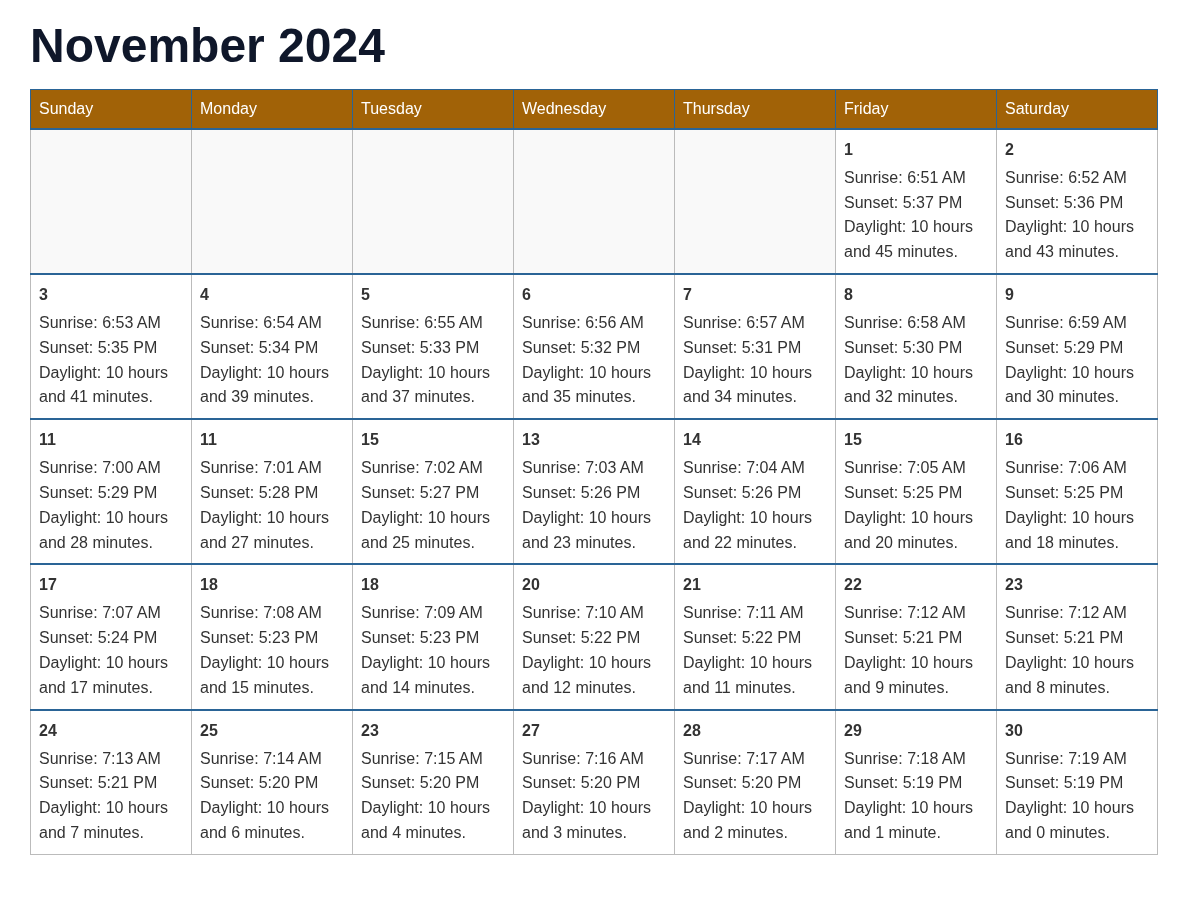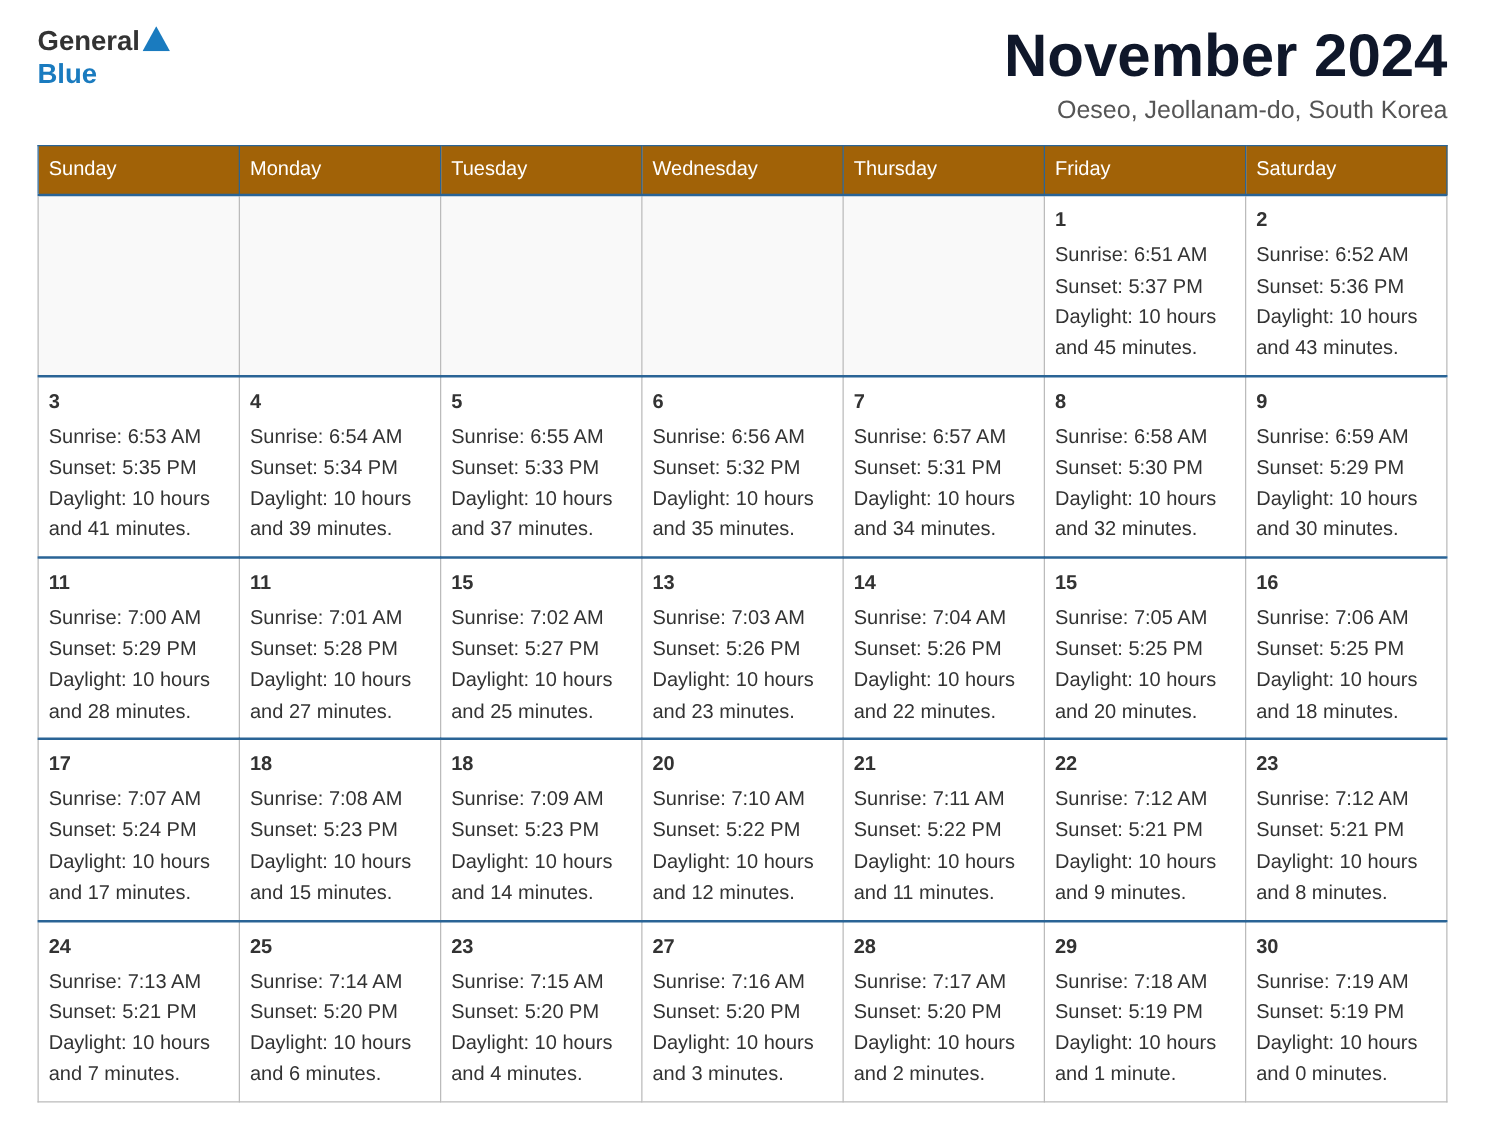--- a/index.html
+++ b/index.html
@@ -88,34 +88,22 @@
       background: #f9f9f9;
     }
     .calendar tbody tr:last-child {
       border-bottom: none;
     }
   </style>
 </head>
 <body>
 
 <div class="header">
-  <div class="logo">
-    <div style="display:flex; align-items:center;">
-      <span class="logo-general">General</span>
-      <span style="margin-left:2px;">
-        <svg width="22" height="20" viewBox="0 0 22 20">
-          <polygon points="0,20 11,0 22,20" fill="#1a7bbf"></polygon>
-        </svg>
-      </span>
-    </div>
-    <span class="logo-blue">Blue</span>
-  </div>
   <div class="title-block">
     <div class="month-title">November 2024</div>
-    <div class="location-title">Oeseo, Jeollanam-do, South Korea</div>
   </div>
 </div>
 
 <table class="calendar">
   <thead>
     <tr>
     <th>Sunday</th>
         <th>Monday</th>
         <th>Tuesday</th>
         <th>Wednesday</th>

